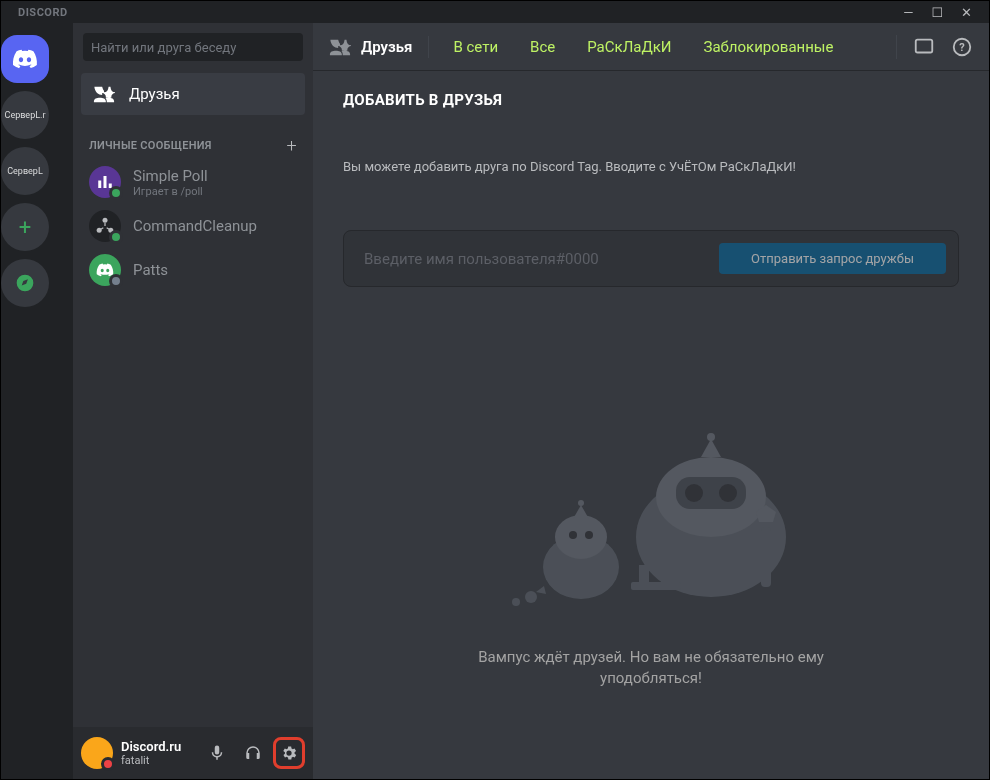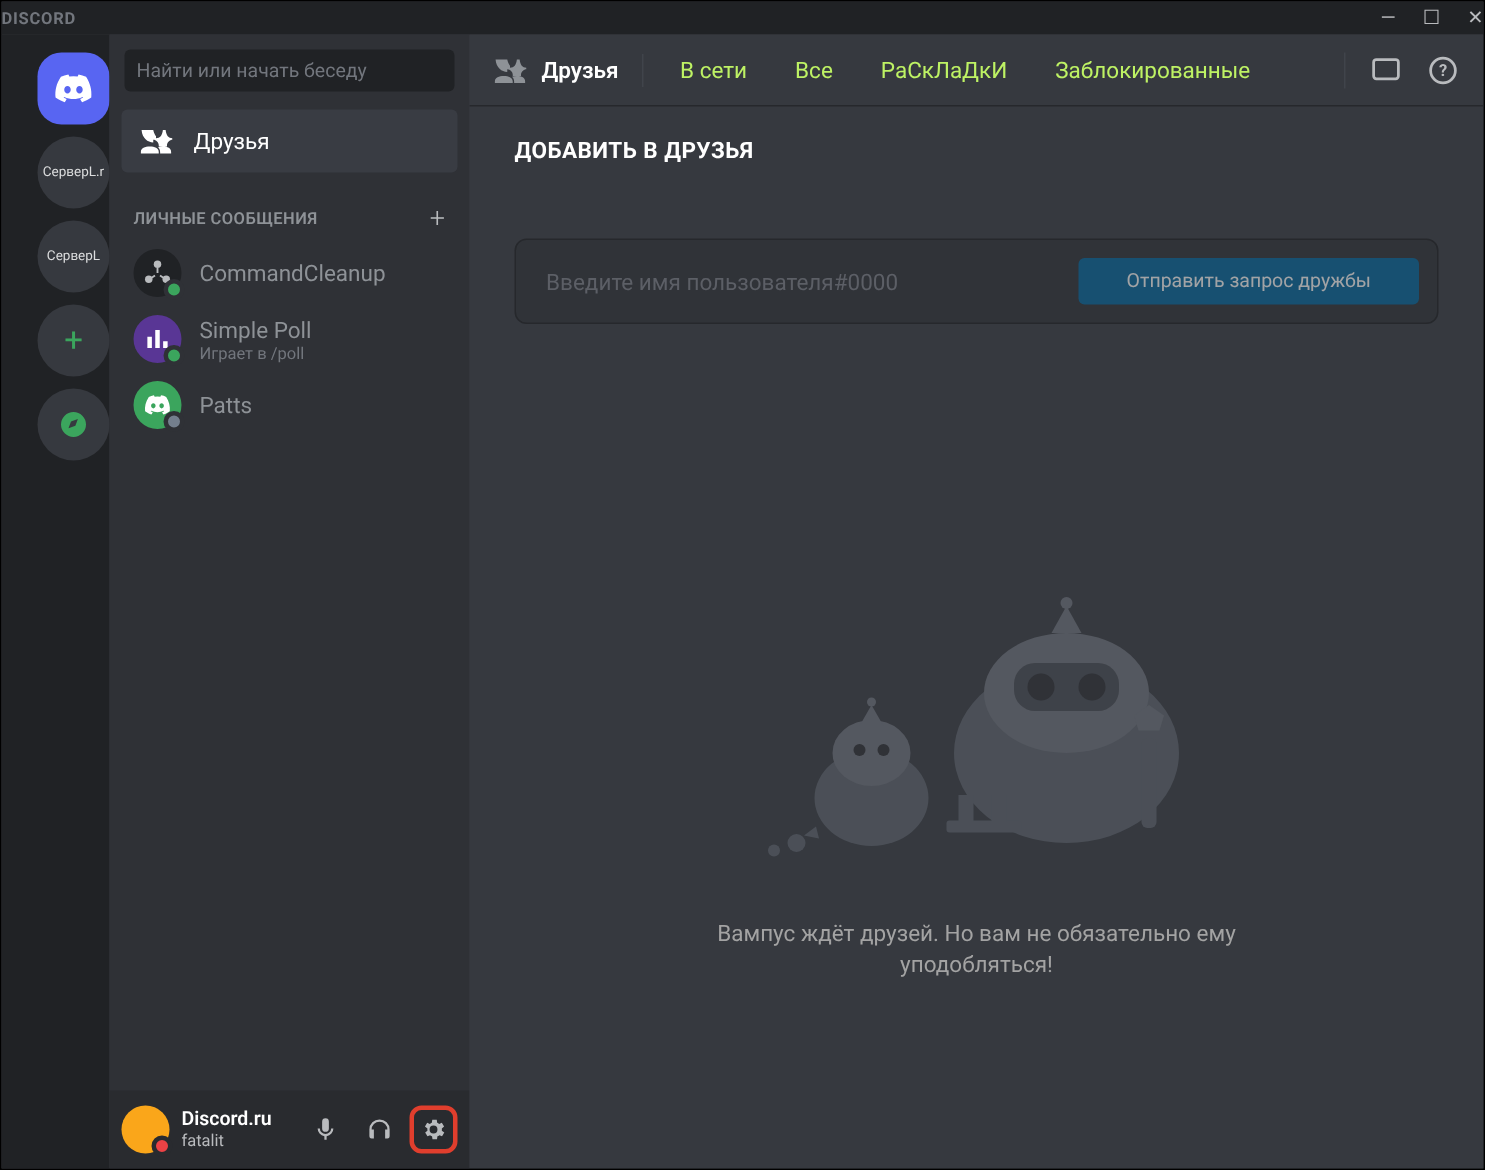--- a/index.html
+++ b/index.html
@@ -1,23 +1,23 @@
 <!DOCTYPE html>
 <html><head>
 <meta charset="utf-8">
 <style>
 * { margin: 0; padding: 0; box-sizing: border-box; font-family: -apple-system, BlinkMacSystemFont, "Segoe UI", Roboto, sans-serif; }
 body { background: #fff; }
 .window { width: 990px; height: 780px; background: #36393f; border: 1px solid #000; position: relative; overflow: hidden; }
-.titlebar { height: 22px; background: #202225; display: flex; align-items: center; padding: 0 0; }
+.titlebar { height: 22px; background: #202225; display: flex; align-items: center; padding: 0 17px; }
 .titlebar-logo { color: #72767d; font-size: 11px; font-weight: 700; letter-spacing: 0.5px; }
 .titlebar-controls { margin-left: auto; display: flex; gap: 18px; color: #b9bbbe; font-size: 13px; }
 .titlebar-controls span { cursor: pointer; line-height: 1; }
 .app-body { display: flex; height: calc(100% - 22px); }
-.guilds { width: 72px; background: #202225; display: flex; flex-direction: column; align-items: flex-end; padding-top: 12px; gap: 8px; }
+.guilds { width: 72px; background: #202225; display: flex; flex-direction: column; align-items: flex-start; padding-top: 12px; gap: 8px; }
 .guild-pill { width: 48px; height: 48px; border-radius: 16px; background: #36393f; display: flex; align-items: center; justify-content: center; cursor: pointer; color: #dcddde; font-size: 10px; overflow: hidden; }
 .guild-pill.home { background: #5865f2; border-radius: 16px; }
 .guild-pill.server { border-radius: 50%; background: #36393f; font-size: 9px; }
 .guild-pill.add { border-radius: 50%; color: #3ba55d; font-size: 22px; font-weight: 400; }
 .guild-pill.explore { border-radius: 50%; color: #3ba55d; }
 .channels { width: 240px; background: #2f3136; display: flex; flex-direction: column; }
 .search-box { margin: 10px; height: 28px; background: #202225; border-radius: 4px; display: flex; align-items: center; padding: 0 8px; color: #72767d; font-size: 13px; cursor: pointer; }
 .friends-btn { margin: 2px 8px; height: 42px; background: #393c43; border-radius: 4px; display: flex; align-items: center; padding: 0 12px; color: #fff; font-size: 15px; cursor: pointer; gap: 14px; }
 .friends-btn svg { width: 22px; height: 22px; fill: #fff; }
 .dm-header { margin: 18px 16px 4px; display: flex; align-items: center; justify-content: space-between; color: #8e9297; font-size: 11px; font-weight: 600; letter-spacing: 0.3px; }
@@ -84,60 +84,60 @@
       <div class="guild-pill server">СерверL</div>
       <div class="guild-pill add">+</div>
       <div class="guild-pill explore">
         <svg viewBox="0 0 24 24" width="20" height="20">
             <path fill="#3ba55d" d="M12 2a10 10 0 1 0 0 20 10 10 0 0 0 0-20zm3.5 5.5-2 5.5-5.5 2 2-5.5 5.5-2z"></path>
           </svg>
       </div>
     </div>
 
     <div class="channels">
-      <div class="search-box">Найти или начать беседу</div>
+      <div class="search-box">Найти или друга беседу</div>
       <div class="friends-btn">
         <svg viewBox="0 0 24 24">
             <path d="M.5 0C1 6 5 9 9 9V7c2 0 4 2 4 4v1h6v-1c0-2 2-4 4-4V6c-3 0-4.5-2-5-6h-2c-.5 4-2 6-5 6V4.5C11 4.5 9.5 2.5 9 0H.5zM0 16c0-3 3-4 6.5-4s6.5 1 6.5 4v1H0v-1zm14 1v-1c0-1.5-.6-2.6-1.5-3.4 1-.4 2.1-.6 3.5-.6 3.5 0 6 1 6 4v1h-8z" transform="translate(1 4)"></path>
           </svg>
         <span>Друзья</span>
       </div>
       <div class="dm-header">
         <span>ЛИЧНЫЕ СООБЩЕНИЯ</span>
         <span class="plus">+</span>
+      </div>
+      <div class="dm-item">
+        <div class="dm-avatar">
+          <svg viewBox="0 0 24 24" width="18" height="18">
+              <rect x="3" y="10" width="4" height="10" fill="#fff"></rect>
+              <rect x="10" y="4" width="4" height="16" fill="#fff"></rect>
+              <rect x="17" y="14" width="4" height="6" fill="#fff"></rect>
+            </svg>
+          <div class="dm-status"></div>
+        </div>
+        <div class="dm-info">
+          <span class="dm-name">Simple Poll</span>
+          <span class="dm-activity">Играет в /poll</span>
+        </div>
       </div>
       <div class="dm-item">
         <div class="dm-avatar dark">
           <svg viewBox="0 0 24 24" width="20" height="20">
               <circle cx="12" cy="5" r="3" fill="#b9bbbe"></circle>
               <circle cx="5" cy="17" r="3" fill="#b9bbbe"></circle>
               <circle cx="19" cy="17" r="3" fill="#b9bbbe"></circle>
               <path stroke="#b9bbbe" stroke-width="1.5" fill="none" d="M12 8v4M10 14l-3 2M14 14l3 2"></path>
             </svg>
           <div class="dm-status"></div>
         </div>
         <div class="dm-info">
           <span class="dm-name">CommandCleanup</span>
         </div>
       </div>
       <div class="dm-item">
-        <div class="dm-avatar">
-          <svg viewBox="0 0 24 24" width="18" height="18">
-              <rect x="3" y="10" width="4" height="10" fill="#fff"></rect>
-              <rect x="10" y="4" width="4" height="16" fill="#fff"></rect>
-              <rect x="17" y="14" width="4" height="6" fill="#fff"></rect>
-            </svg>
-          <div class="dm-status"></div>
-        </div>
-        <div class="dm-info">
-          <span class="dm-name">Simple Poll</span>
-          <span class="dm-activity">Играет в /poll</span>
-        </div>
-      </div>
-      <div class="dm-item">
         <div class="dm-avatar green">
           <svg viewBox="0 0 28 20" width="18" height="14">
               <path fill="#fff" d="M23.02 1.64A21.3 21.3 0 0 0 17.66 0c-.23.4-.5.95-.68 1.38a19.7 19.7 0 0 0-5.96 0C10.84.95 10.56.4 10.33 0 8.4.33 6.56.9 4.97 1.64 1.57 6.7.65 11.64 1.11 16.5c2.25 1.66 4.43 2.67 6.57 3.33.53-.72 1-1.5 1.4-2.3-.77-.3-1.5-.66-2.2-1.08.18-.13.36-.27.54-.42 4.24 1.96 8.84 1.96 13.03 0 .18.15.36.29.54.42-.7.42-1.43.78-2.2 1.07.4.8.87 1.58 1.4 2.3 2.14-.65 4.32-1.66 6.57-3.32.54-5.64-.92-10.53-3.74-14.86ZM9.68 13.5c-1.28 0-2.33-1.18-2.33-2.63 0-1.44 1.02-2.63 2.33-2.63 1.3 0 2.35 1.19 2.33 2.63 0 1.45-1.03 2.63-2.33 2.63Zm8.6 0c-1.28 0-2.33-1.18-2.33-2.63 0-1.44 1.03-2.63 2.33-2.63 1.31 0 2.36 1.19 2.33 2.63 0 1.45-1.02 2.63-2.33 2.63Z"></path>
             </svg>
           <div class="dm-status offline"></div>
         </div>
         <div class="dm-info">
           <span class="dm-name">Patts</span>
         </div>
       </div>
@@ -191,20 +191,21 @@
           <div class="topbar-icon">
             <svg viewBox="0 0 24 24">
                 <circle cx="12" cy="12" r="9" fill="none" stroke="#b9bbbe" stroke-width="2"></circle>
                 <text x="12" y="16" text-anchor="middle" font-size="12" fill="#b9bbbe" font-weight="bold">?</text>
               </svg>
           </div>
         </div>
       </div>
       <div class="content">
         <div class="add-title">ДОБАВИТЬ В ДРУЗЬЯ</div>
+        <div class="add-sub">Вы можете добавить друга по Discord Tag. Вводите с УчЁтОм РаСкЛаДкИ!</div>
         <div class="add-row">
           <input class="add-input" placeholder="Введите имя пользователя#0000" style="">
           <button class="send-btn">Отправить запрос дружбы</button>
         </div>
         <div class="wumpus-area">
           <div class="wumpus-img">
             <svg viewBox="0 0 380 200" width="380" height="200">
               <ellipse cx="250" cy="120" rx="75" ry="60" fill="#4f545c"></ellipse>
               <ellipse cx="250" cy="80" rx="55" ry="40" fill="#5a5e66"></ellipse>
               <rect x="215" y="60" width="70" height="32" rx="14" fill="#40444b"></rect>

